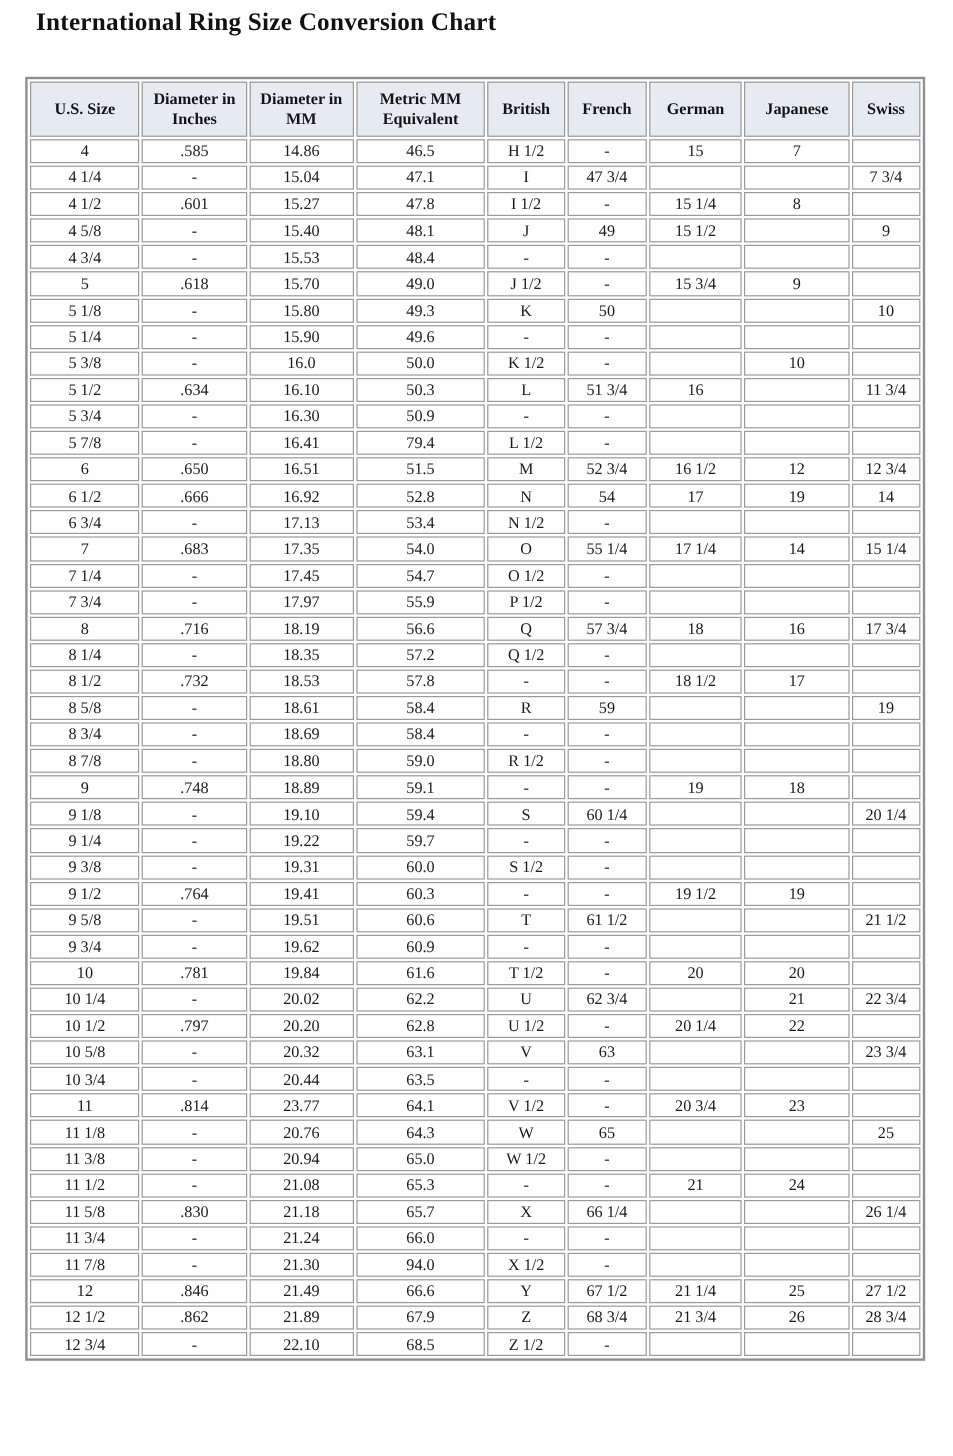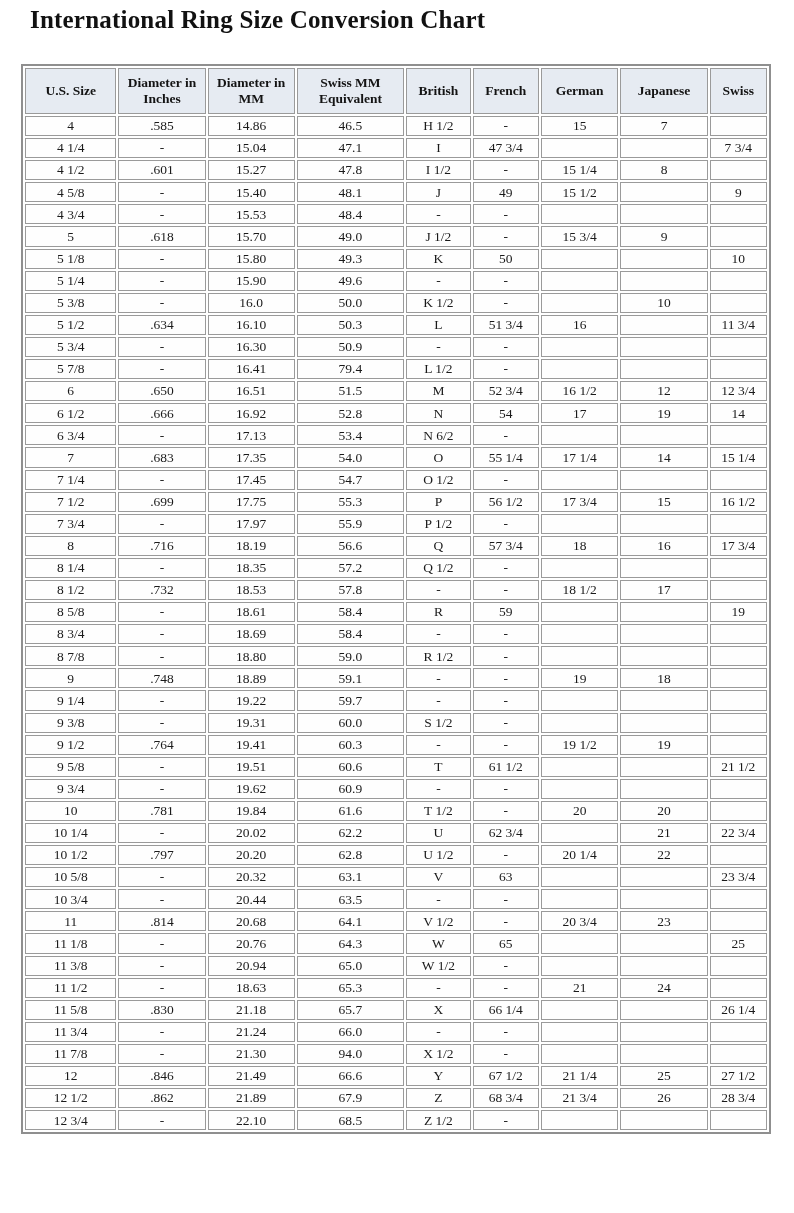--- a/index.html
+++ b/index.html
@@ -13,21 +13,21 @@
     height: 1213px;
     background: #ffffff;
     font-family: "Liberation Serif", "DejaVu Serif", serif;
     color: #1a1a1a;
     overflow: hidden;
   }
   .title {
     position: absolute;
     left: 30px;
     top: 6px;
-    font-size: 25px;
+    font-size: 21px;
     font-weight: bold;
     letter-spacing: 0.2px;
     color: #111111;
   }
   table.ring-chart {
     position: absolute;
     left: 21px;
     top: 64px;
     width: 750px;
     border-collapse: separate;
@@ -86,21 +86,21 @@
         <col class="c6">
         <col class="c7">
         <col class="c8">
         <col class="c9">
     </colgroup>
     <thead>
       <tr id="header-row">
           <th>U.S. Size</th>
           <th>Diameter in Inches</th>
           <th>Diameter in MM</th>
-          <th>Swiss MM Equivalent</th>
+          <th>Metric MM Equivalent</th>
           <th>British</th>
           <th>French</th>
           <th>German</th>
           <th>Japanese</th>
           <th>Swiss</th>
         </tr>
     </thead>
     <tbody id="table-body">
         <tr>
           <td>4</td>
@@ -254,21 +254,21 @@
           <td>54</td>
           <td>17</td>
           <td>19</td>
           <td>14</td>
         </tr>
         <tr>
           <td>6 3/4</td>
           <td>-</td>
           <td>17.13</td>
           <td>53.4</td>
-          <td>N 6/2</td>
+          <td>N 1/2</td>
           <td>-</td>
           <td></td>
           <td></td>
           <td></td>
         </tr>
         <tr>
           <td>7</td>
           <td>.683</td>
           <td>17.35</td>
           <td>54.0</td>
@@ -283,31 +283,20 @@
           <td>-</td>
           <td>17.45</td>
           <td>54.7</td>
           <td>O 1/2</td>
           <td>-</td>
           <td></td>
           <td></td>
           <td></td>
         </tr>
         <tr>
-          <td>7 1/2</td>
-          <td>.699</td>
-          <td>17.75</td>
-          <td>55.3</td>
-          <td>P</td>
-          <td>56 1/2</td>
-          <td>17 3/4</td>
-          <td>15</td>
-          <td>16 1/2</td>
-        </tr>
-        <tr>
           <td>7 3/4</td>
           <td>-</td>
           <td>17.97</td>
           <td>55.9</td>
           <td>P 1/2</td>
           <td>-</td>
           <td></td>
           <td></td>
           <td></td>
         </tr>
@@ -382,20 +371,31 @@
           <td>.748</td>
           <td>18.89</td>
           <td>59.1</td>
           <td>-</td>
           <td>-</td>
           <td>19</td>
           <td>18</td>
           <td></td>
         </tr>
         <tr>
+          <td>9 1/8</td>
+          <td>-</td>
+          <td>19.10</td>
+          <td>59.4</td>
+          <td>S</td>
+          <td>60 1/4</td>
+          <td></td>
+          <td></td>
+          <td>20 1/4</td>
+        </tr>
+        <tr>
           <td>9 1/4</td>
           <td>-</td>
           <td>19.22</td>
           <td>59.7</td>
           <td>-</td>
           <td>-</td>
           <td></td>
           <td></td>
           <td></td>
         </tr>
@@ -494,21 +494,21 @@
           <td>63.5</td>
           <td>-</td>
           <td>-</td>
           <td></td>
           <td></td>
           <td></td>
         </tr>
         <tr>
           <td>11</td>
           <td>.814</td>
-          <td>20.68</td>
+          <td>23.77</td>
           <td>64.1</td>
           <td>V 1/2</td>
           <td>-</td>
           <td>20 3/4</td>
           <td>23</td>
           <td></td>
         </tr>
         <tr>
           <td>11 1/8</td>
           <td>-</td>
@@ -527,21 +527,21 @@
           <td>65.0</td>
           <td>W 1/2</td>
           <td>-</td>
           <td></td>
           <td></td>
           <td></td>
         </tr>
         <tr>
           <td>11 1/2</td>
           <td>-</td>
-          <td>18.63</td>
+          <td>21.08</td>
           <td>65.3</td>
           <td>-</td>
           <td>-</td>
           <td>21</td>
           <td>24</td>
           <td></td>
         </tr>
         <tr>
           <td>11 5/8</td>
           <td>.830</td>

